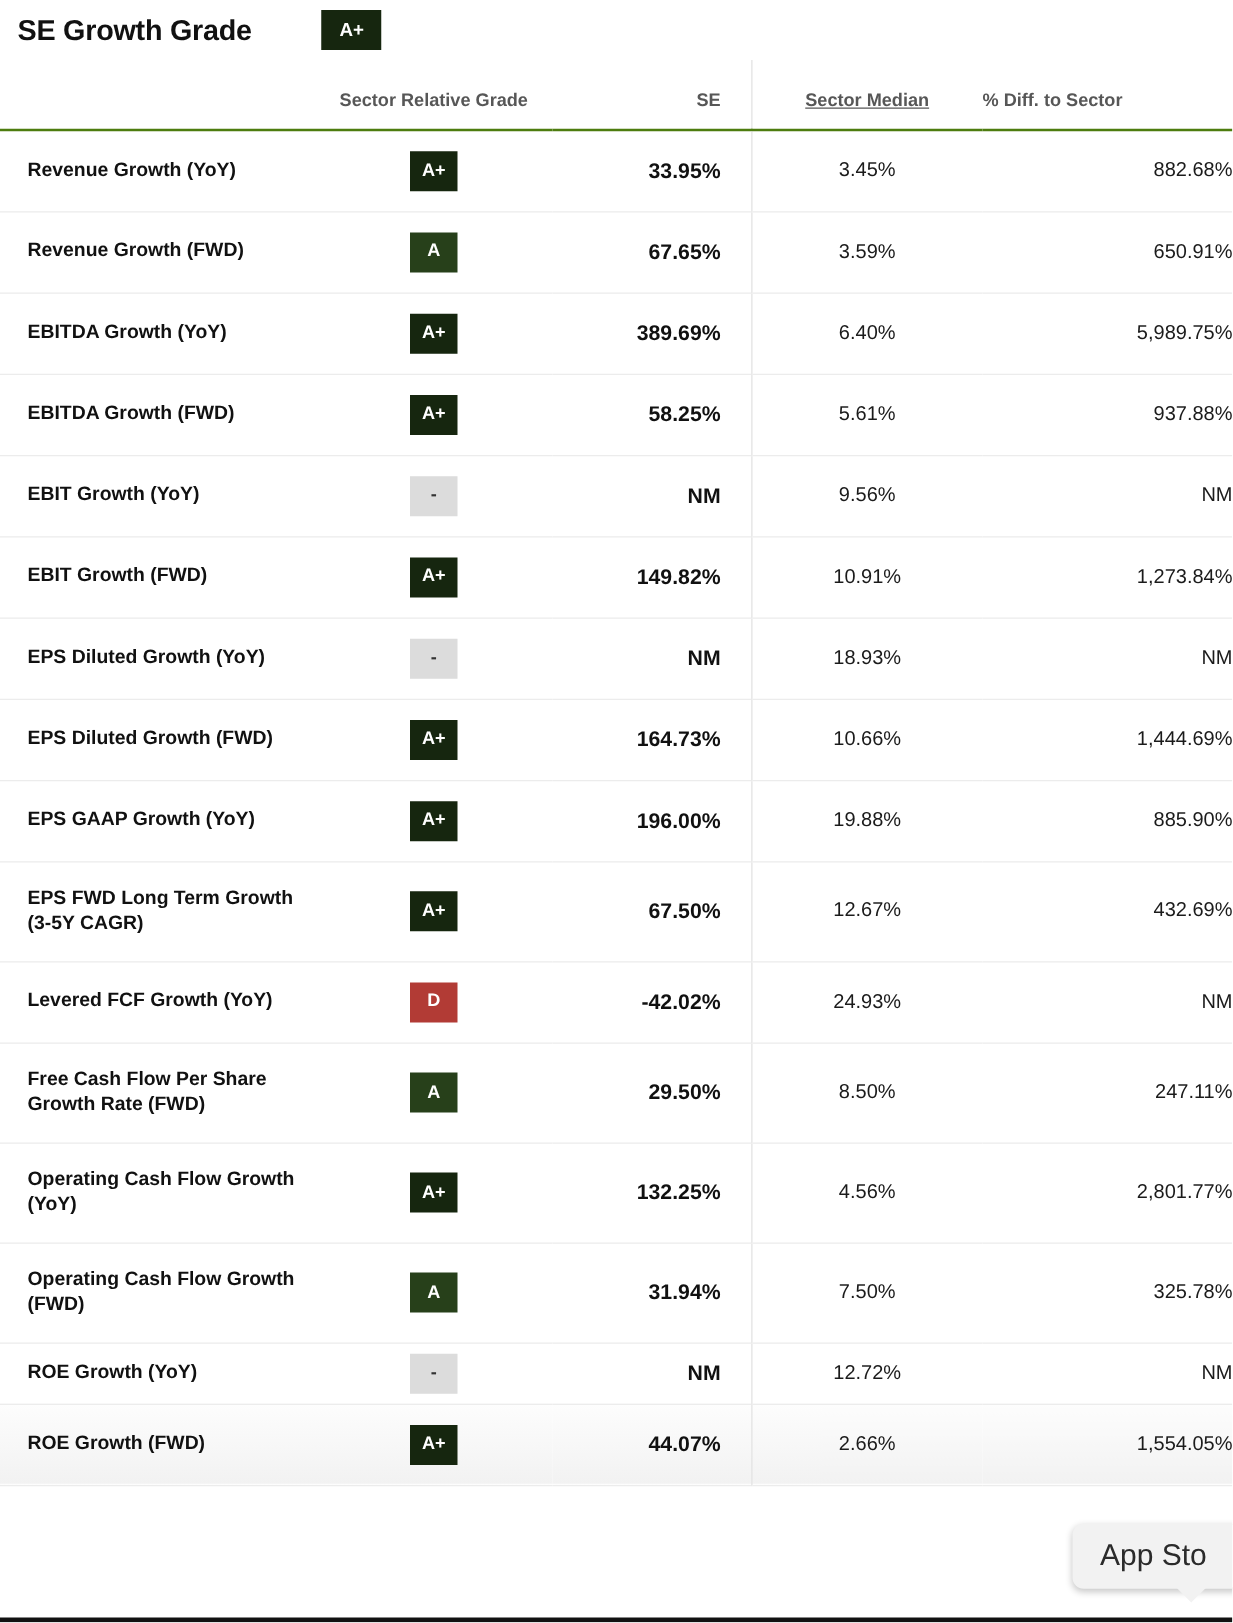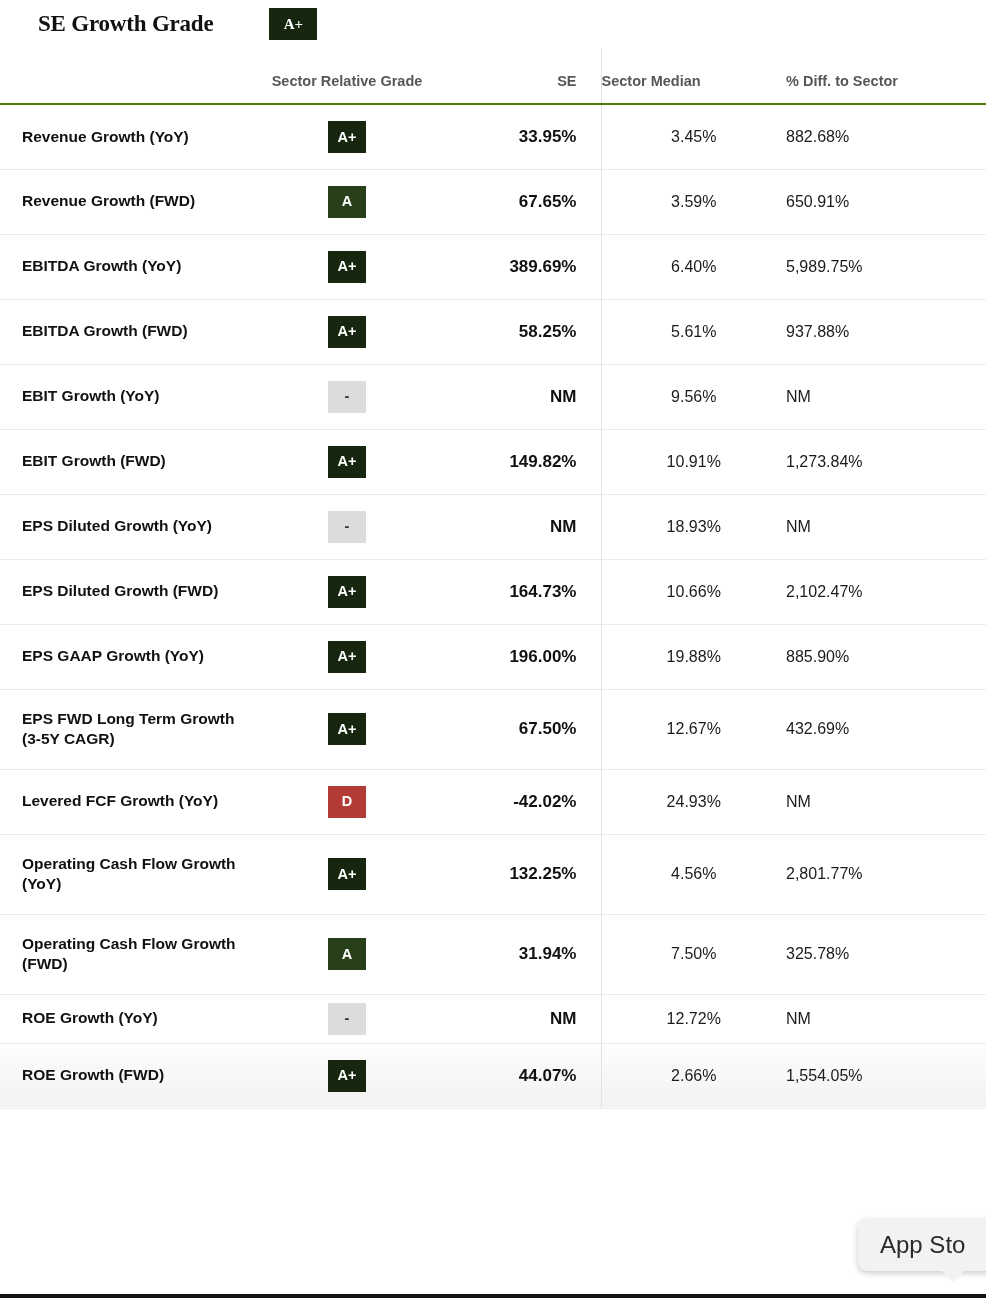--- a/index.html
+++ b/index.html
@@ -18,22 +18,21 @@
     height: 1298px;
     background: #ffffff;
     overflow: hidden;
   }
 
   
   .title-row {
     display: flex;
     align-items: center;
     height: 48px;
-    padding-left: 38px;
-    font-family: Liberation Serif, serif;
+    padding-left: 14px;
   }
   .title-text {
     font-size: 23px;
     font-weight: bold;
     color: #111111;
     letter-spacing: -0.2px;
     white-space: nowrap;
   }
   .title-badge {
     margin-left: 56px;
@@ -65,21 +64,21 @@
     font-weight: bold;
     color: #575757;
     padding: 0 0 14px 0;
     vertical-align: bottom;
     height: 56px;
     background: #ffffff;
   }
   th.h-metric { }
   th.h-grade  { text-align: center; }
   th.h-se     { text-align: right;  padding-right: 24px; }
-  th.h-median { text-align: left; border-left: 1px solid #e2e2e2; }
+  th.h-median { text-align: center; border-left: 1px solid #e2e2e2; text-decoration: underline; }
   th.h-diff   { text-align: left; }
 
   thead tr { border-bottom: 2px solid #4d7c0f; }
 
   tbody tr {
     border-bottom: 1px solid #ececec;
   }
   tbody td {
     padding: 0;
     height: 65px;
@@ -105,21 +104,21 @@
     white-space: nowrap;
   }
   td.t-median {
     text-align: center;
     font-size: 16px;
     color: #1b1b1b;
     border-left: 1px solid #e2e2e2;
     white-space: nowrap;
   }
   td.t-diff {
-    text-align: left;
+    text-align: right;
     font-size: 16px;
     color: #1b1b1b;
     white-space: nowrap;
   }
 
   tbody tr.tall td     { height: 80px; }
   tbody tr.single td   { height: 49px; }
   tbody tr.highlight   { background: linear-gradient(to bottom, #fdfdfd 0%, #f2f2f2 100%); padding-left: 32px; }
 
   
@@ -254,21 +253,21 @@
           <td class="t-grade"><span class="badge g-none">-</span></td>
           <td class="t-se">NM</td>
           <td class="t-median">18.93%</td>
           <td class="t-diff">NM</td>
         </tr>
         <tr>
           <td class="t-metric">EPS Diluted Growth (FWD)</td>
           <td class="t-grade"><span class="badge g-aplus">A+</span></td>
           <td class="t-se">164.73%</td>
           <td class="t-median">10.66%</td>
-          <td class="t-diff">2,102.47%</td>
+          <td class="t-diff">1,444.69%</td>
         </tr>
         <tr>
           <td class="t-metric">EPS GAAP Growth (YoY)</td>
           <td class="t-grade"><span class="badge g-aplus">A+</span></td>
           <td class="t-se">196.00%</td>
           <td class="t-median">19.88%</td>
           <td class="t-diff">885.90%</td>
         </tr>
         <tr class="tall">
           <td class="t-metric">EPS FWD Long Term Growth (3-5Y CAGR)</td>
@@ -276,20 +275,27 @@
           <td class="t-se">67.50%</td>
           <td class="t-median">12.67%</td>
           <td class="t-diff">432.69%</td>
         </tr>
         <tr>
           <td class="t-metric">Levered FCF Growth (YoY)</td>
           <td class="t-grade"><span class="badge g-d">D</span></td>
           <td class="t-se">-42.02%</td>
           <td class="t-median">24.93%</td>
           <td class="t-diff">NM</td>
+        </tr>
+        <tr class="tall">
+          <td class="t-metric">Free Cash Flow Per Share Growth Rate (FWD)</td>
+          <td class="t-grade"><span class="badge g-a">A</span></td>
+          <td class="t-se">29.50%</td>
+          <td class="t-median">8.50%</td>
+          <td class="t-diff">247.11%</td>
         </tr>
         <tr class="tall">
           <td class="t-metric">Operating Cash Flow Growth (YoY)</td>
           <td class="t-grade"><span class="badge g-aplus">A+</span></td>
           <td class="t-se">132.25%</td>
           <td class="t-median">4.56%</td>
           <td class="t-diff">2,801.77%</td>
         </tr>
         <tr class="tall">
           <td class="t-metric">Operating Cash Flow Growth (FWD)</td>

